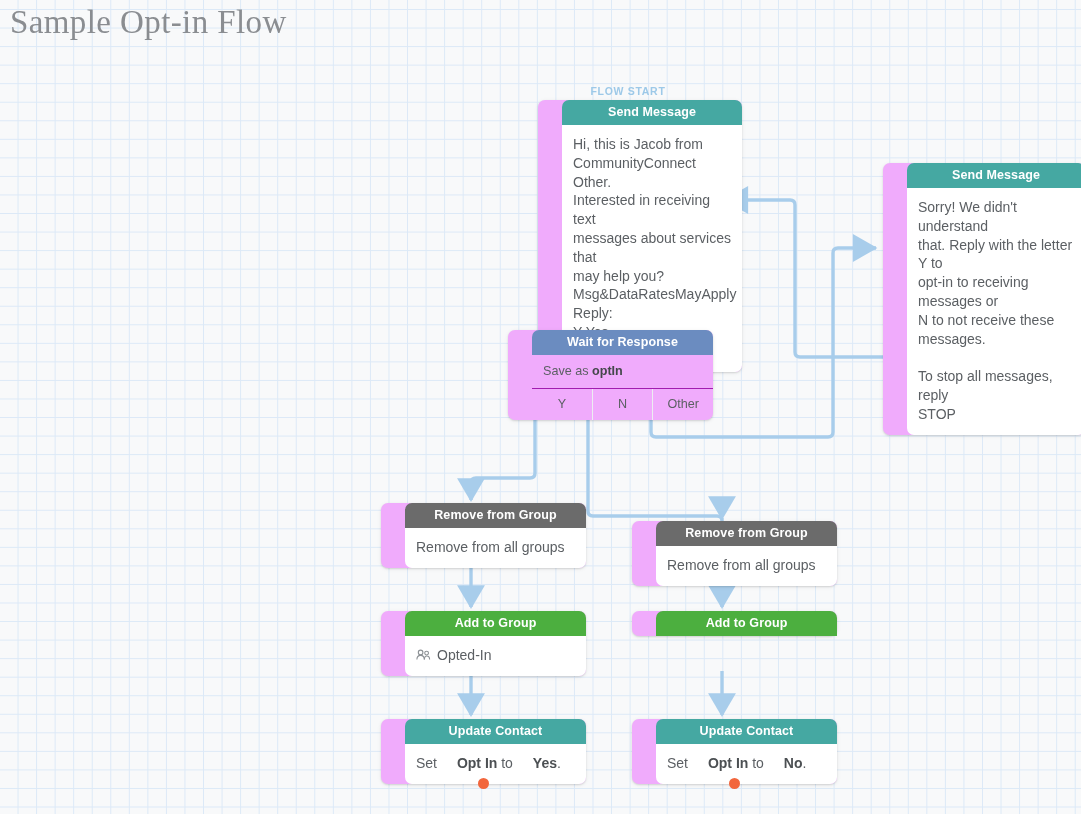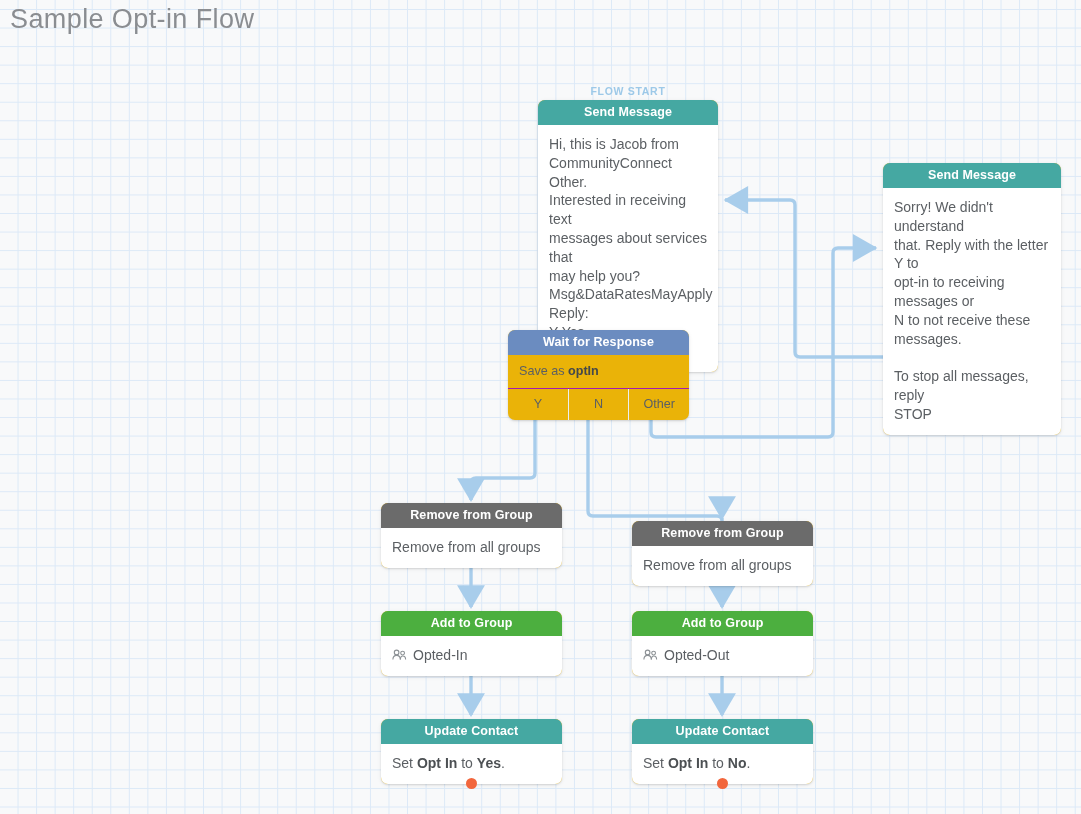--- a/index.html
+++ b/index.html
@@ -23,61 +23,62 @@
     background-image:
       linear-gradient(to right, #dce9f7 1px, transparent 1px),
       linear-gradient(to bottom, #dce9f7 1px, transparent 1px);
     background-size: 18.55px 18.55px;
     background-position: -1px 9px;
   }
   #title {
     position: absolute;
     left: 10px;
     top: 4px;
-    font-size: 27px;
+    font-size: 33px;
     color: #8a8d91;
-    font-family: Liberation Sans, sans-serif;
+    font-family: Liberation Serif, serif;
     font-weight: 300;
     letter-spacing: 0.4px;
     white-space: nowrap;
   }
   svg#wires {
     position: absolute;
     left: 0; top: 0;
     width: 1081px;
     height: 814px;
     pointer-events: none;
   }
   .node {
     position: absolute;
-    background: #eab308;
+    background: #f0abfc;
     border-radius: 7px;
     box-shadow: 0 1px 2px rgba(0,0,0,0.13), 0 1px 5px rgba(0,0,0,0.06);
     overflow: visible;
+    padding-left: 24px;
   }
   .node-header {
     height: 25px;
     line-height: 25px;
     border-radius: 7px 7px 0 0;
     color: #ffffff;
     font-size: 12.5px;
     font-weight: bold;
     text-align: center;
     letter-spacing: 0.1px;
   }
   .node-body {
     padding: 10px 11px 11px 11px;
     font-size: 14px;
     color: #5b5f63;
     line-height: 18.8px;
     background: #fff;
     border-radius: 0 0 7px 7px;
   }
   .node-body .ln { display: block; }
-  .node-body b { color: #4c5053; font-weight: bold; }
+  .node-body b { color: #4c5053; font-weight: bold; margin-left: 16px; }
   .hdr-teal { background: #45a8a2; }
   .hdr-blue { background: #6b8cc0; }
   .hdr-gray { background: #6b6b6b; }
   .hdr-green { background: #4caf3f; }
   .flow-start {
     position: absolute;
     font-size: 10.5px;
     font-weight: bold;
     color: #9dc9e8;
     letter-spacing: 0.7px;
@@ -226,32 +227,19 @@
   <div class="dot"></div>
 </div>
 
 <div class="node" style="left:632px; top:521px; width:181px;">
   <div class="node-header hdr-gray">Remove from Group</div>
   <div class="node-body">Remove from all groups</div>
 </div>
 
 <div class="node" style="left:632px; top:611px; width:181px;">
   <div class="node-header hdr-green">Add to Group</div>
-  <div class="node-body">
-    <span class="grp-row">
-      <span class="grp-icon">
-        <svg width="15" height="12" viewBox="0 0 15 12">
-          <circle cx="4.6" cy="3.4" r="2.3" fill="none" stroke="#8c9195" stroke-width="1.1"></circle>
-          <path d="M0.9,10.6 C0.9,7.7 2.5,6.4 4.6,6.4 C6.7,6.4 8.3,7.7 8.3,10.6" fill="none" stroke="#8c9195" stroke-width="1.1"></path>
-          <circle cx="10.6" cy="4.1" r="1.9" fill="none" stroke="#8c9195" stroke-width="1.1"></circle>
-          <path d="M8.4,10.6 C8.4,8.2 9.3,7.0 10.8,7.0 C12.4,7.0 13.6,8.2 13.6,10.6" fill="none" stroke="#8c9195" stroke-width="1.1"></path>
-        </svg>
-      </span>
-      <span>Opted-Out</span>
-    </span>
-  </div>
 </div>
 
 <div class="node" style="left:632px; top:719px; width:181px;">
   <div class="node-header hdr-teal">Update Contact</div>
   <div class="node-body"><span>Set </span><b>Opt In</b><span> to </span><b>No</b><span>.</span></div>
   <div class="dot"></div>
 </div>
 
 </body></html>

